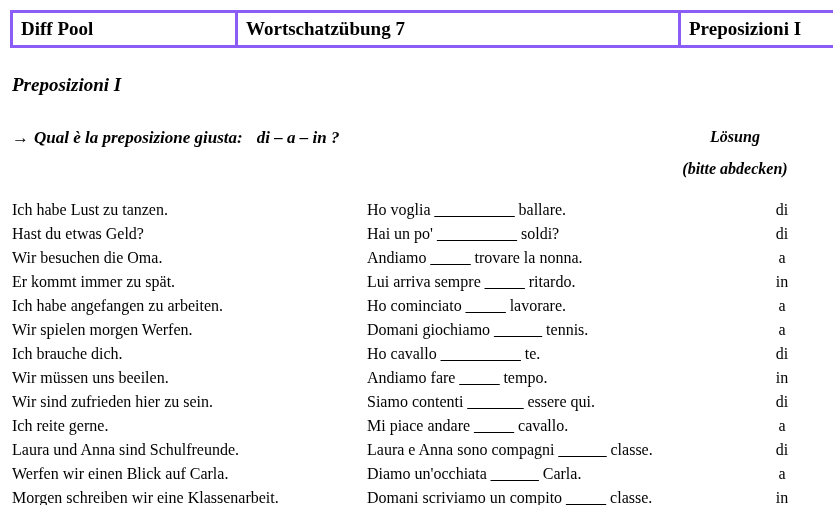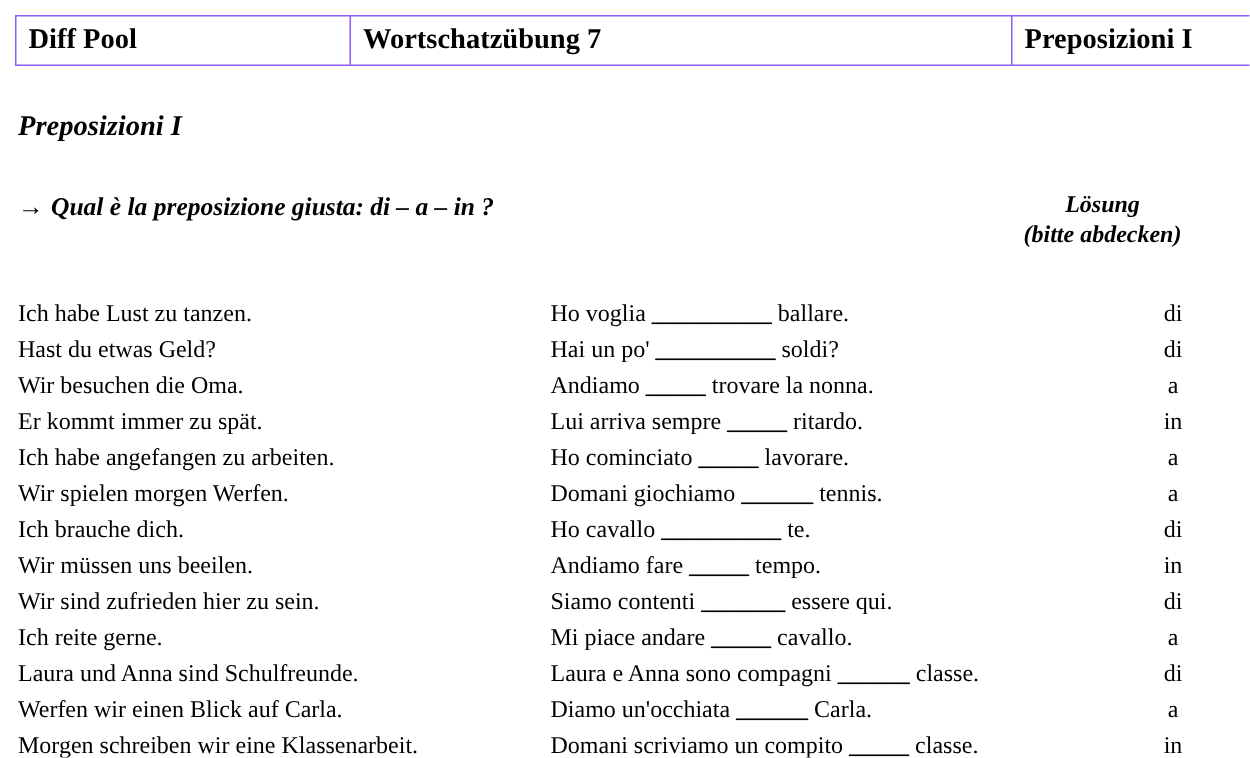--- a/index.html
+++ b/index.html
@@ -20,21 +20,21 @@
   
   .header-table {
     position: absolute;
     left: 10px;
     top: 10px;
     width: 812px;
     border-collapse: collapse;
     table-layout: fixed;
   }
   .header-table td {
-    border: 1px solid #8b5cf6;
+    border: 3px solid #8b5cf6;
     height: 32px;
     padding: 0 8px;
     font-weight: bold;
     font-size: 19px;
     line-height: 32px;
     vertical-align: middle;
     white-space: nowrap;
     overflow: hidden;
   }
   .hc-1 { width: 206px; }
@@ -61,37 +61,38 @@
     font-weight: bold;
     font-style: italic;
     white-space: nowrap;
   }
   .instruction .arrow {
     font-style: normal;
     font-weight: normal;
     margin-right: 5px;
   }
   .instruction .prep-list {
-    margin-left: 4px;
+    margin-left: 14px;
   }
 
   
   .solution-header {
     position: absolute;
     left: 649px;
     top: 127px;
     width: 172px;
     text-align: center;
     font-size: 16px;
     font-weight: bold;
     font-style: italic;
     line-height: 20px;
   }
   .solution-header .line2 {
     display: block;
+    margin-top: 12px;
   }
 
   
   .exercise-list {
     position: absolute;
     left: 0;
     top: 198px;
     width: 833px;
   }
   .ex-row {

